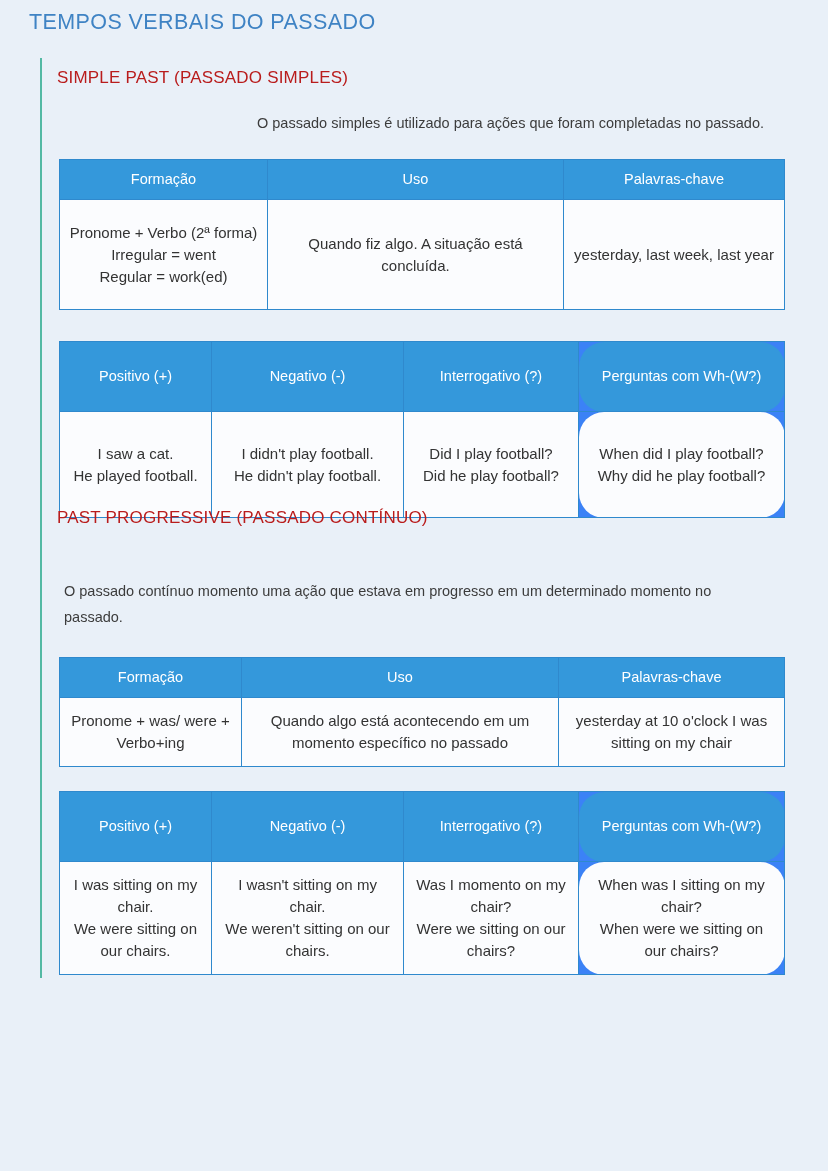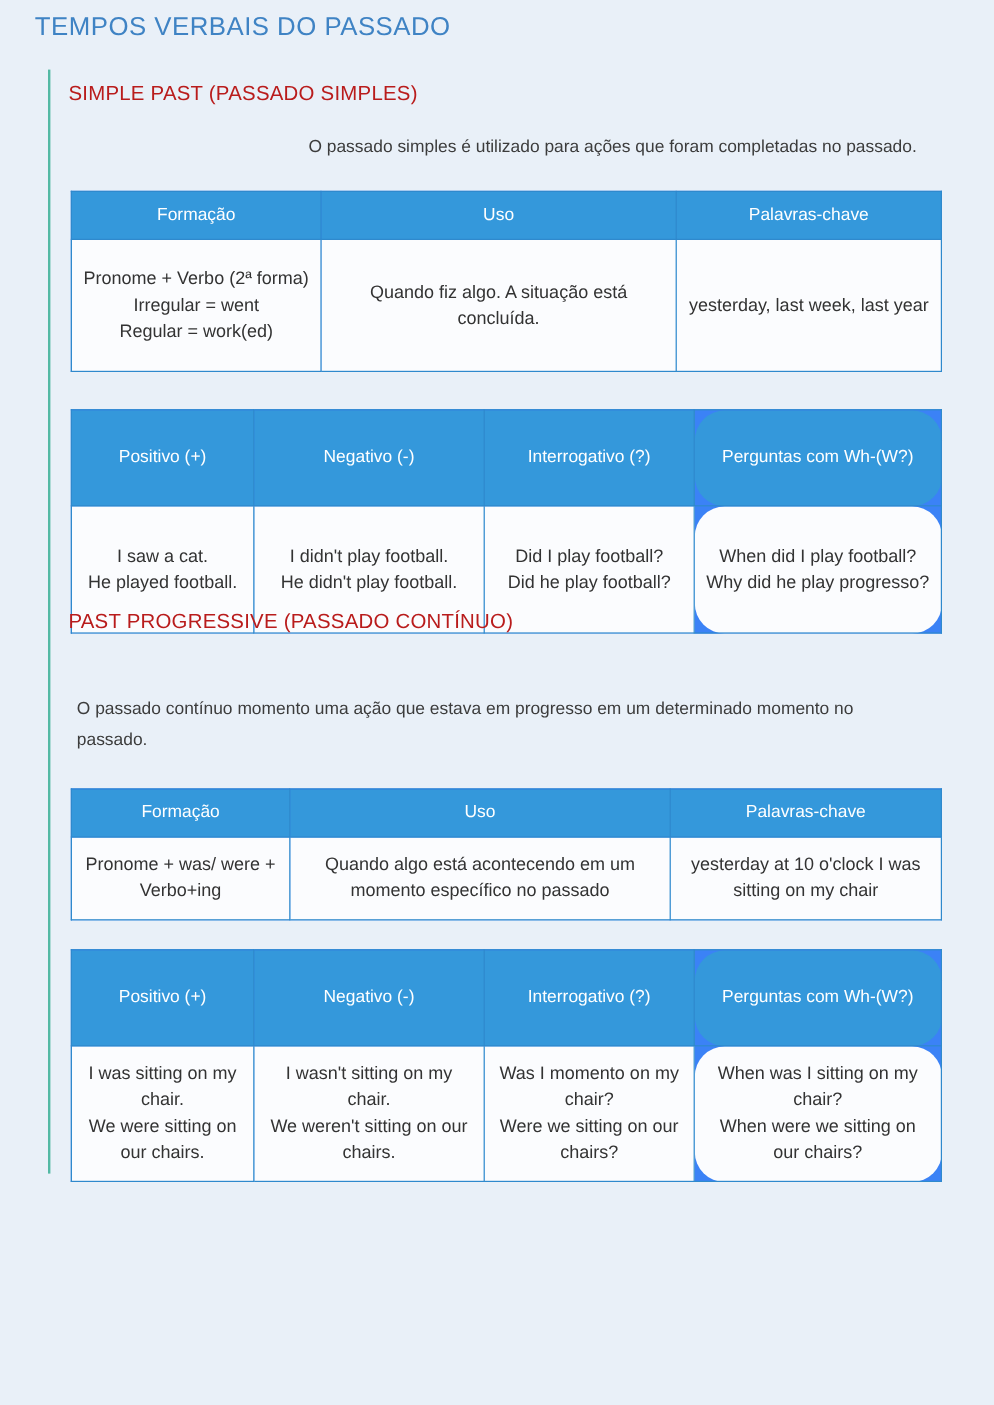--- a/index.html
+++ b/index.html
@@ -113,21 +113,21 @@
   #table-past-progressive-structure td:nth-child(2) { width: 317px; }
   #table-past-progressive-structure th:nth-child(3),
   #table-past-progressive-structure td:nth-child(3) { width: 226px; }
   #table-past-progressive-structure td { height: 58px; }
 
   
   .tbl-forms th:nth-child(1), .tbl-forms td:nth-child(1) { width: 152px; }
   .tbl-forms th:nth-child(2), .tbl-forms td:nth-child(2) { width: 192px; }
   .tbl-forms th:nth-child(3), .tbl-forms td:nth-child(3) { width: 175px; }
   .tbl-forms th:nth-child(4), .tbl-forms td:nth-child(4) { width: 206px; border-radius: 25px; }
-  .tbl-forms th { height: 80px; }
+  .tbl-forms th { height: 70px; }
   .tbl-forms td { height: 106px; margin-left: 24px; }
 
   #table-simple-past-forms { left: 59px; top: 341px; width: 725px; }
   #table-past-progressive-forms { left: 59px; top: 791px; width: 725px; }
 
   .cell-lines { display: block; }
 </style>
 </head>
 <body>
 
@@ -186,21 +186,21 @@
           <td>
               <span class="cell-lines">I didn't play football.</span>
               <span class="cell-lines">He didn't play football.</span>
             </td>
           <td>
               <span class="cell-lines">Did I play football?</span>
               <span class="cell-lines">Did he play football?</span>
             </td>
           <td>
               <span class="cell-lines">When did I play football?</span>
-              <span class="cell-lines">Why did he play progresso?</span>
+              <span class="cell-lines">Why did he play football?</span>
             </td>
         </tr>
       </tbody>
     </table>
 
     <h2 class="section-heading" style="top:508px;">PAST PROGRESSIVE (PASSADO CONTÍNUO)</h2>
 
     <p class="section-desc" style="top:578px; width:700px;">O passado contínuo momento uma ação que estava em progresso em um determinado momento no passado.</p>
 
     <table class="tbl" id="table-past-progressive-structure">

